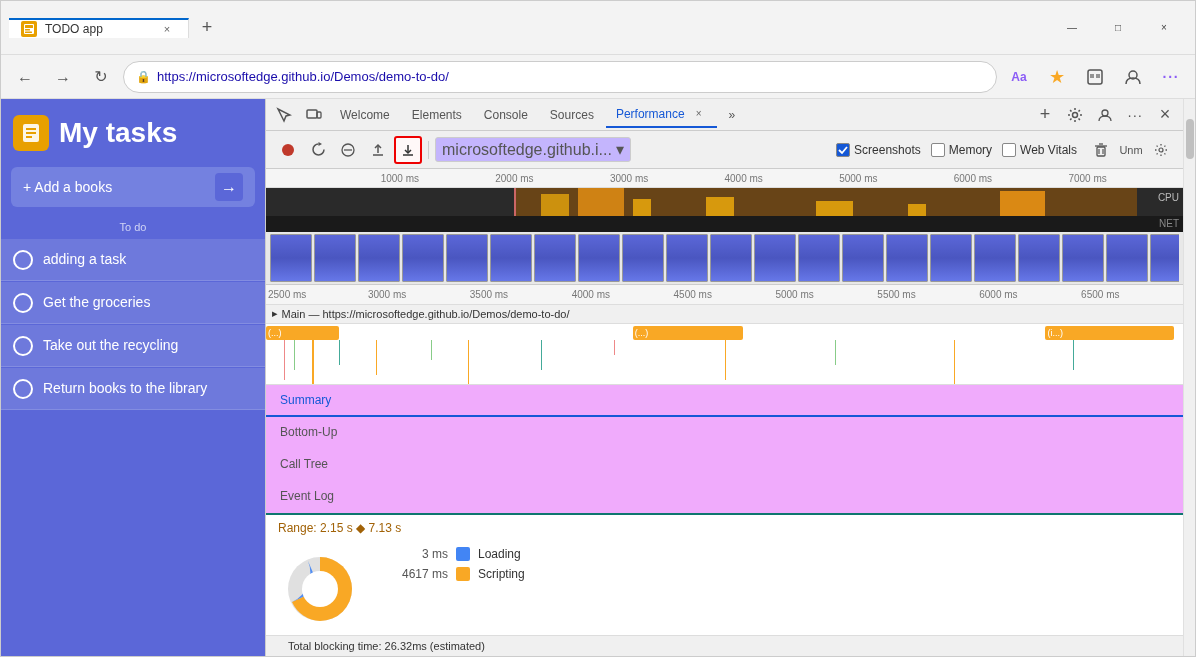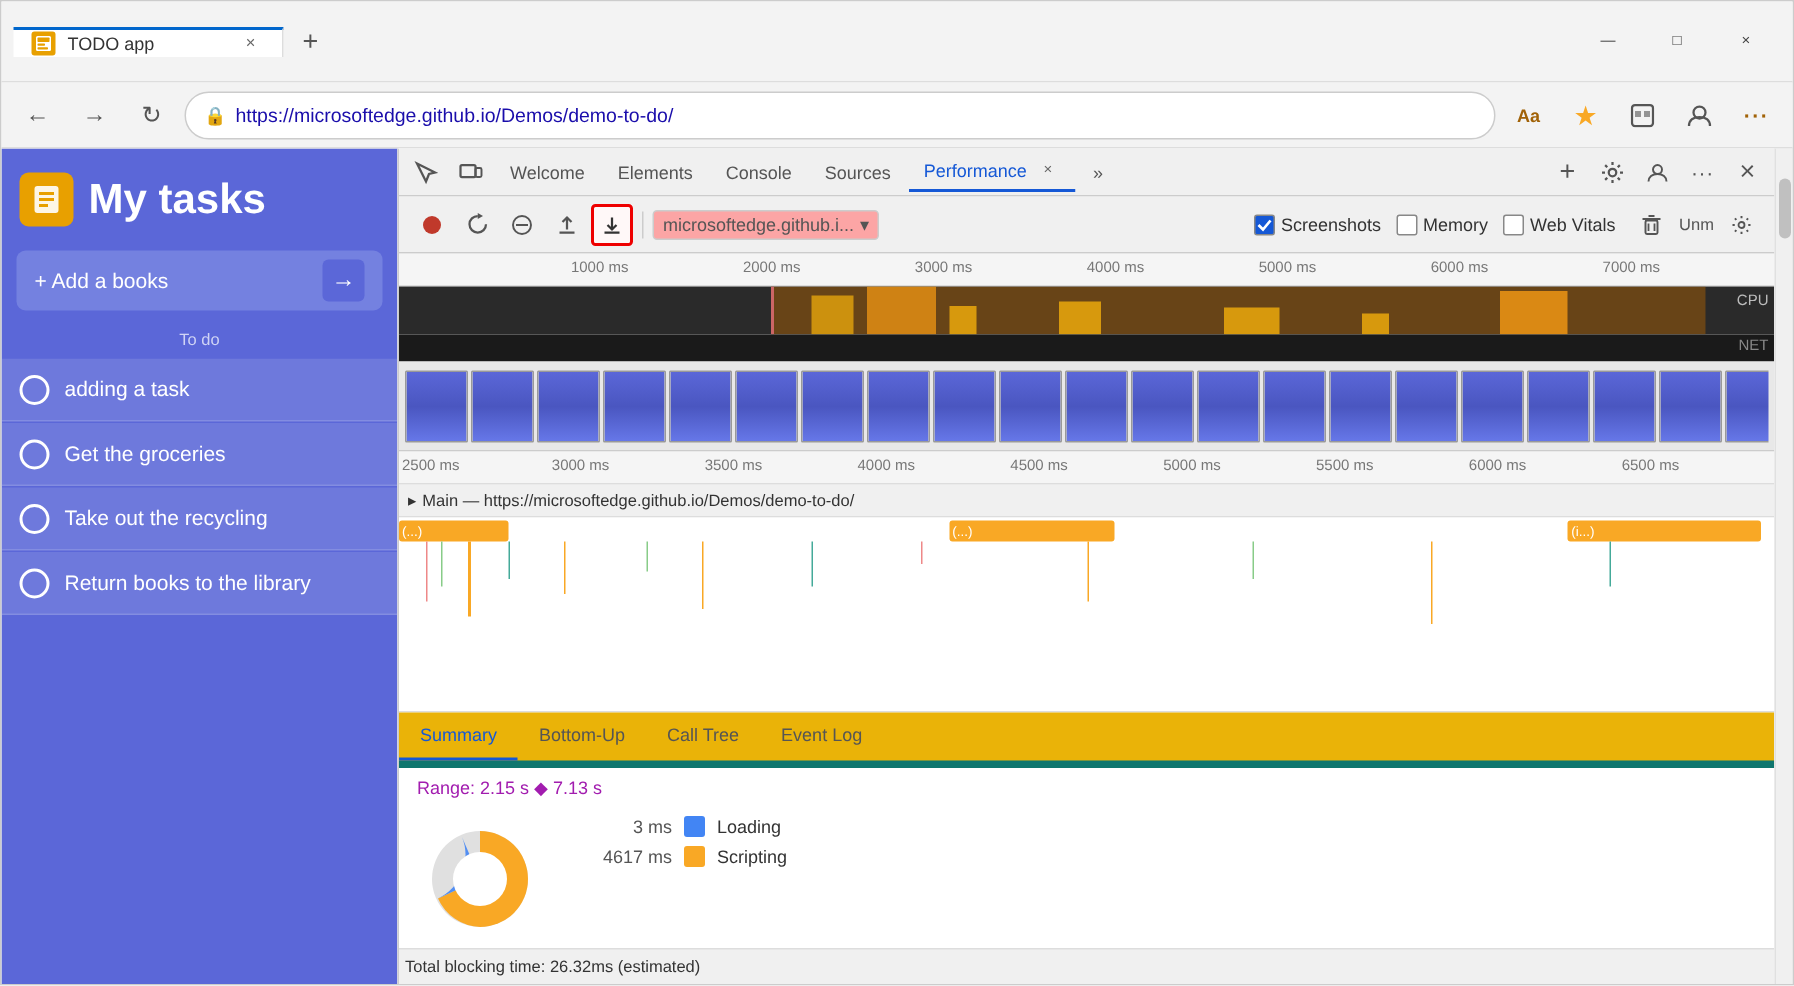--- a/index.html
+++ b/index.html
@@ -13,21 +13,21 @@
     .tab { display: flex; align-items: center; padding: 0 12px; gap: 8px; background: #fff; border-right: 1px solid #ddd; border-top: 2px solid transparent; min-width: 180px; max-width: 240px; cursor: pointer; }
     .tab.active { border-top: 2px solid #0066cc; background: #fff; }
     .tab-favicon { width: 16px; height: 16px; background: #e8a000; border-radius: 2px; display: flex; align-items: center; justify-content: center; flex-shrink: 0; }
     .tab-title { flex: 1; font-size: 12px; color: #333; white-space: nowrap; overflow: hidden; text-overflow: ellipsis; }
     .tab-close { width: 18px; height: 18px; border-radius: 3px; display: flex; align-items: center; justify-content: center; font-size: 11px; color: #666; cursor: pointer; }
     .new-tab-btn { width: 36px; height: 36px; display: flex; align-items: center; justify-content: center; cursor: pointer; font-size: 18px; color: #555; }
 
     .address-bar { background: #f3f3f3; height: 44px; display: flex; align-items: center; padding: 0 8px; gap: 6px; border-bottom: 1px solid #ddd; }
     .nav-btn { width: 32px; height: 32px; border-radius: 4px; display: flex; align-items: center; justify-content: center; cursor: pointer; color: #555; font-size: 16px; }
     .address-input { flex: 1; height: 32px; border: 1px solid #ccc; border-radius: 16px; padding: 0 12px; font-size: 13px; background: #fff; color: #1a0dab; display: flex; align-items: center; }
-    .addr-icon-btn { width: 32px; height: 32px; border-radius: 4px; display: flex; align-items: center; justify-content: center; cursor: pointer; color: #a16207; font-size: 15px; }
+    .addr-icon-btn { width: 32px; height: 32px; border-radius: 4px; display: flex; align-items: center; justify-content: center; cursor: pointer; color: #8b5cf6; font-size: 15px; }
 
     
     .main-area { display: flex; flex: 1; overflow: hidden; }
 
     
     .todo-sidebar { width: 264px; background: #5b67d8; flex-shrink: 0; display: flex; flex-direction: column; overflow: hidden; }
     .todo-header { padding: 16px 12px 12px; display: flex; align-items: center; gap: 10px; }
     .todo-icon { width: 36px; height: 36px; background: #e8a000; border-radius: 6px; display: flex; align-items: center; justify-content: center; color: #fff; font-size: 20px; flex-shrink: 0; }
     .todo-app-title { font-size: 28px; font-weight: 700; color: #fff; }
     .add-task-bar { margin: 4px 10px 10px; background: #7481e0; border-radius: 6px; height: 40px; display: flex; align-items: center; padding: 0 12px; gap: 8px; cursor: pointer; }
@@ -64,31 +64,31 @@
 
     
     .screenshots-strip { height: 56px; background: #f0f0f0; border-bottom: 1px solid #ddd; display: flex; overflow: hidden; padding: 2px; gap: 2px; align-items: center; }
 
     
     .detail-ruler { height: 22px; background: #f5f5f5; border-bottom: 1px solid #ddd; position: relative; overflow: hidden; display: flex; align-items: center; }
     .main-thread-header { height: 22px; background: #f0f0f0; display: flex; align-items: center; padding: 0 6px; font-size: 11px; color: #333; border-bottom: 1px solid #ddd; gap: 4px; }
 
     
     .summary-panel { border-top: 1px solid #ddd; background: #fff; }
-    .summary-tabs { display: flex; border-bottom: 5px solid #0f766e; background: #eab308; }
+    .summary-tabs { display: flex; border-bottom: 2px solid #0f766e; background: #f0abfc; flex-direction: column; }
     .summary-tab { padding: 8px 14px; font-size: 12px; color: #555; cursor: pointer; border-bottom: 2px solid transparent; }
     .summary-tab.active { color: #1558d6; border-bottom: 2px solid #1558d6; }
     .summary-body { padding: 8px 12px; display: flex; gap: 20px; align-items: flex-start; }
     .summary-legend { display: flex; flex-direction: column; gap: 6px; }
     .legend-item { display: flex; align-items: center; gap: 8px; font-size: 12px; color: #333; }
     .legend-color { width: 14px; height: 14px; border-radius: 2px; flex-shrink: 0; }
     .range-text { font-size: 12px; color: #333; padding: 4px 12px 0; }
 
     
-    .status-bar { height: 24px; background: #f0f0f0; border-top: 1px solid #ddd; display: flex; align-items: center; padding: 0 4px; font-size: 11px; color: #333; }
+    .status-bar { height: 24px; background: #f0f0f0; border-top: 1px solid #ddd; display: flex; align-items: center; padding: 0 22px; font-size: 11px; color: #333; }
 
     
     .dt-checkbox-group { display: flex; align-items: center; gap: 4px; font-size: 12px; color: #333; }
     .dt-checkbox { width: 14px; height: 14px; border: 1px solid #888; border-radius: 2px; background: #1558d6; display: flex; align-items: center; justify-content: center; }
     .dt-checkbox.unchecked { background: #fff; }
 
     
     .flame-area { flex: 1; background: #fff; position: relative; overflow: hidden; }
 
     
@@ -255,21 +255,21 @@
         </div>
         <div class="dt-toolbar-btn highlighted" style="border:2px solid #e00;background:#fff8f8;">
           <svg width="14" height="14" viewBox="0 0 14 14">
               <polyline points="7,10 7,2" stroke="#333" stroke-width="1.5" fill="none"></polyline>
               <polyline points="4,7 7,10 10,7" stroke="#333" stroke-width="1.5" fill="none"></polyline>
               <line x1="2" y1="12" x2="12" y2="12" stroke="#333" stroke-width="1.5"></line>
             </svg>
         </div>
         <div class="dt-separator"></div>
         <div style="flex:1;display:flex;align-items:center;gap:4px;">
-          <div style="background:#fca5a5;border:1px solid #ccc;border-radius:3px;padding:2px 6px;font-size:12px;color:#555;display:flex;align-items:center;gap:4px;">
+          <div style="background:#c4b5fd;border:1px solid #ccc;border-radius:3px;padding:2px 6px;font-size:16px;color:#555;display:flex;align-items:center;gap:4px;">
             <span>microsoftedge.github.i...</span>
             <span style="color:#555;">▾</span>
           </div>
         </div>
         <div class="dt-checkbox-group">
           <div class="dt-checkbox">
             <svg width="10" height="10" viewBox="0 0 10 10">
                 <polyline points="1,5 4,8 9,2" stroke="#fff" stroke-width="1.8" fill="none"></polyline>
               </svg>
           </div>
@@ -438,21 +438,21 @@
           <div style="position:absolute;left:88%;top:16px;width:1px;height:30px;background:#4a9;"></div>
         </div>
 
         <div class="summary-panel" style="border-top:1px solid #ddd;background:#fff;">
           <div class="summary-tabs">
             <div class="summary-tab active">Summary</div>
             <div class="summary-tab">Bottom-Up</div>
             <div class="summary-tab">Call Tree</div>
             <div class="summary-tab">Event Log</div>
           </div>
-          <div class="range-text" style="font-size:12px;color:#a21caf;padding:6px 12px 4px;">Range: 2.15 s ◆ 7.13 s</div>
+          <div class="range-text" style="font-size:12px;color:#a16207;padding:6px 12px 4px;">Range: 2.15 s ◆ 7.13 s</div>
           <div class="summary-body">
             <div style="width:100px;height:80px;position:relative;">
               <svg width="100" height="80" viewBox="0 0 100 80">
                 <circle cx="42" cy="42" r="32" fill="#e0e0e0"></circle>
                 <path d="M42 42 L42 10 A32 32 0 0 1 74 42 Z" fill="#f9a825"></path>
                 <path d="M42 42 L74 42 A32 32 0 0 1 42 74 Z" fill="#f9a825"></path>
                 <path d="M42 42 L42 74 A32 32 0 0 1 14 55 Z" fill="#f9a825"></path>
                 <path d="M42 42 L14 55 A32 32 0 0 0 30 14 Z" fill="#4285f4" opacity="0.9"></path>
                 <circle cx="42" cy="42" r="18" fill="#fff"></circle>
               </svg>

